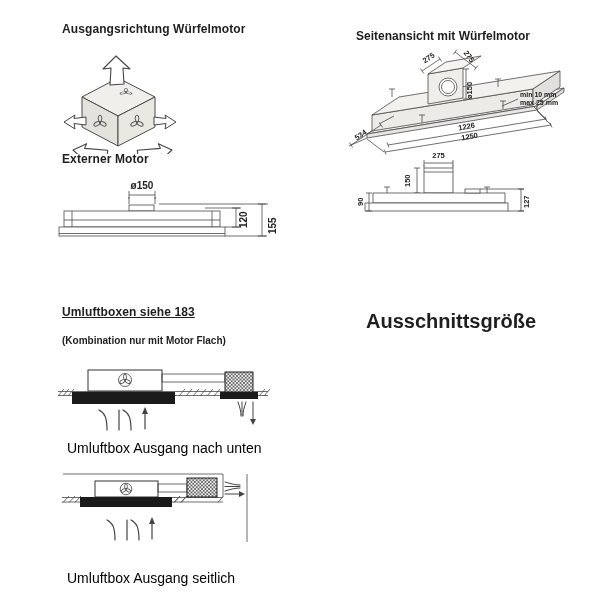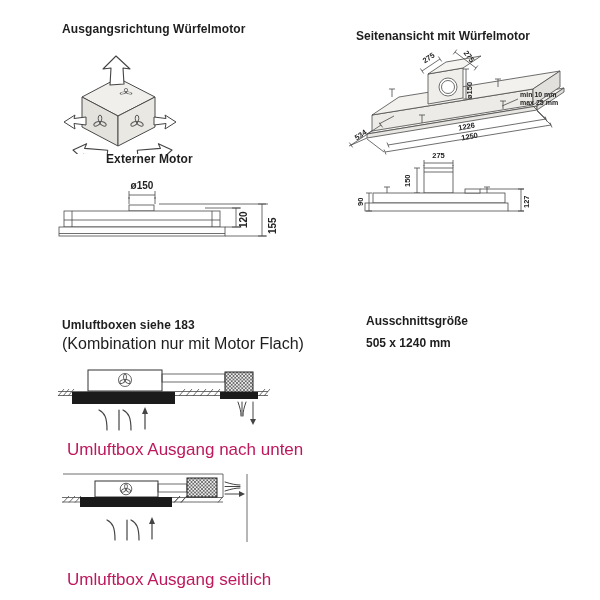--- a/index.html
+++ b/index.html
@@ -3,23 +3,23 @@
 <meta charset="utf-8">
 <style>
   html,body{margin:0;padding:0;}
   body{
     width:600px;height:600px;background:#ffffff;position:relative;
     font-family:"Liberation Sans",sans-serif;color:#222;overflow:hidden;
   }
   .abs{position:absolute;}
   .h-lg{font-size:12px;font-weight:bold;color:#1e1e1e;letter-spacing:.1px;}
   .h-sm{font-size:12px;font-weight:bold;color:#1e1e1e;}
-  .h-sub{font-size:16px;font-weight:normal;color:#1e1e1e;}
-  .caption{font-size:17px;color:#be185d;}
-  .cutout-line{font-size:12px;font-weight:bold;color:#1e1e1e;line-height:22px;}
+  .h-sub{font-size:10px;font-weight:bold;color:#1e1e1e;}
+  .caption{font-size:14px;color:#000000;}
+  .cutout-line{font-size:20px;font-weight:bold;color:#1e1e1e;line-height:22px;}
   svg{display:block;}
   .tl{stroke:#4a4a4a;stroke-width:.8;fill:none;}
   .tl2{stroke:#333;stroke-width:1;fill:none;}
   .dim{font:600 7.5px "Liberation Sans",sans-serif;fill:#222;}
   .dimlg{font:700 10px "Liberation Sans",sans-serif;fill:#222;}
   .minmax{font:700 7px "Liberation Sans",sans-serif;fill:#222;}
   .flow{stroke:#444;stroke-width:1.2;fill:none;stroke-linecap:round;}
 </style>
 </head>
 <body>
@@ -59,21 +59,21 @@
       <circle r="1" fill="#5a5a5a" stroke="none"></circle>
   </g>
   <g transform="translate(79,68)" stroke="#5a5a5a" stroke-width="1" fill="none">
     <ellipse cx="0" cy="-3.6" rx="1.8" ry="3.3"></ellipse>
       <ellipse cx="0" cy="-3.6" rx="1.8" ry="3.3" transform="rotate(120)"></ellipse>
       <ellipse cx="0" cy="-3.6" rx="1.8" ry="3.3" transform="rotate(240)"></ellipse>
       <circle r="1" fill="#5a5a5a" stroke="none"></circle>
   </g>
 </svg>
 
-<div class="abs h-lg" style="left:62px;top:152px;margin-left:44px;">Externer Motor</div>
+<div class="abs h-lg" style="left:62px;top:152px;">Externer Motor</div>
 
 <svg class="abs" style="left:55px;top:176px;" width="245" height="64" viewBox="0 0 245 64">
   <g class="tl">
 
     <path d="M74,19 H100 M74,15 V23 M100,15 V23 M74,21 V28 M100,21 V28"></path>
 
     <rect x="74" y="29" width="25" height="6" fill="#fff"></rect>
     <rect x="9" y="35" width="156" height="16" fill="#fff"></rect>
     <path d="M9,44 H165 M17,35 V51 M157,35 V51"></path>
     <rect x="4" y="51" width="166" height="9" fill="#fff"></rect>
@@ -140,21 +140,21 @@
     <rect x="22" y="157" width="143" height="8" fill="#fff"></rect>
     <path d="M26,147 V165 M23,147 H29 M23,165 H29"></path>
     <path d="M137,143 H181 M165,165 H181 M178,143 V165 M175,143 H181 M175,165 H181"></path>
   </g>
   <text class="dim" text-anchor="middle" x="95.5" y="112">275</text>
   <text class="dim" transform="translate(67,141) rotate(-90)">150</text>
   <text class="dim" transform="translate(20,160) rotate(-90)">90</text>
   <text class="dim" transform="translate(186,162) rotate(-90)">127</text>
 </svg>
 
-<div class="abs h-lg" style="left:62px;top:318px;">Umluftboxen siehe 183</div>
+<div class="abs h-lg" style="left:62px;top:305px;text-decoration:underline;">Umluftboxen siehe 183</div>
 <div class="abs h-sub" style="left:62px;top:335px;">(Kombination nur mit Motor Flach)</div>
 
 <svg class="abs" style="left:55px;top:362px;" width="215" height="70" viewBox="0 0 215 70">
   <defs>
     <pattern id="xh1" width="3.5" height="3.5" patternUnits="userSpaceOnUse">
       <rect width="3.5" height="3.5" fill="#efefef"></rect>
       <path d="M0,0 L3.5,3.5 M3.5,0 L0,3.5" stroke="#2a2a2a" stroke-width="0.6"></path>
     </pattern>
   </defs>
 
@@ -245,14 +245,13 @@
     <path d="M84,72 C84,60 82,55 76,52"></path>
     <path d="M97,71 V54"></path>
   </g>
   <polygon points="97,49 94,56 100,56" fill="#444"></polygon>
 </svg>
 
 <div class="abs caption" style="left:67px;top:570px;">Umluftbox Ausgang seitlich</div>
 
 <div class="abs" style="left:366px;top:310px;">
   <div class="cutout-line">Ausschnittsgröße</div>
-  <div class="cutout-line">505 x 1240 mm</div>
 </div>
 
 </body></html>

